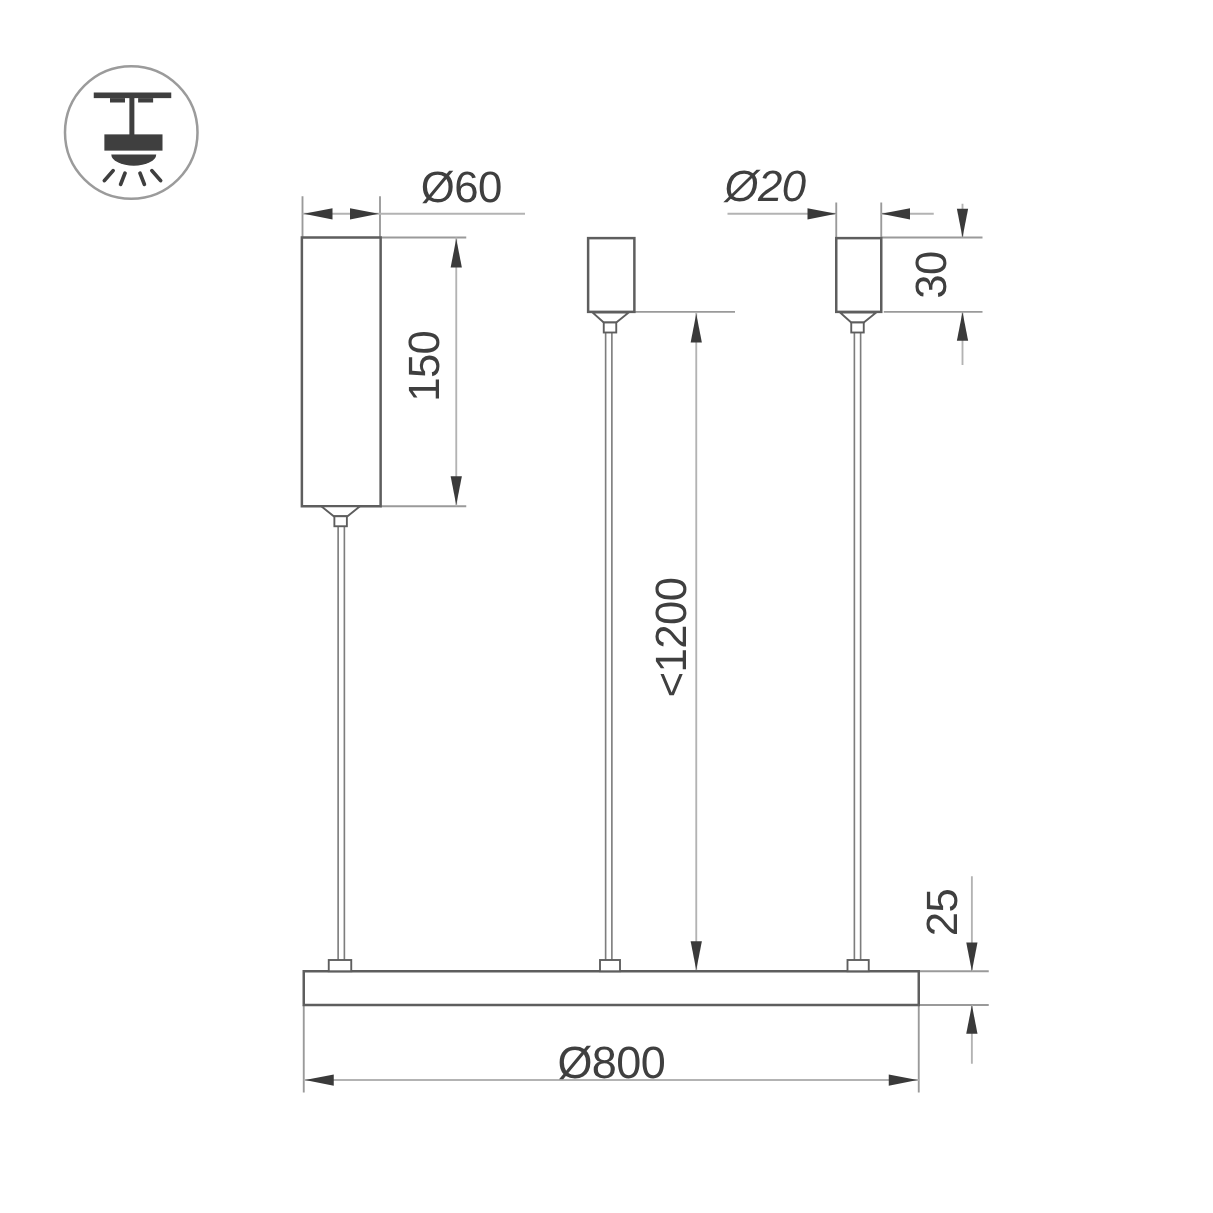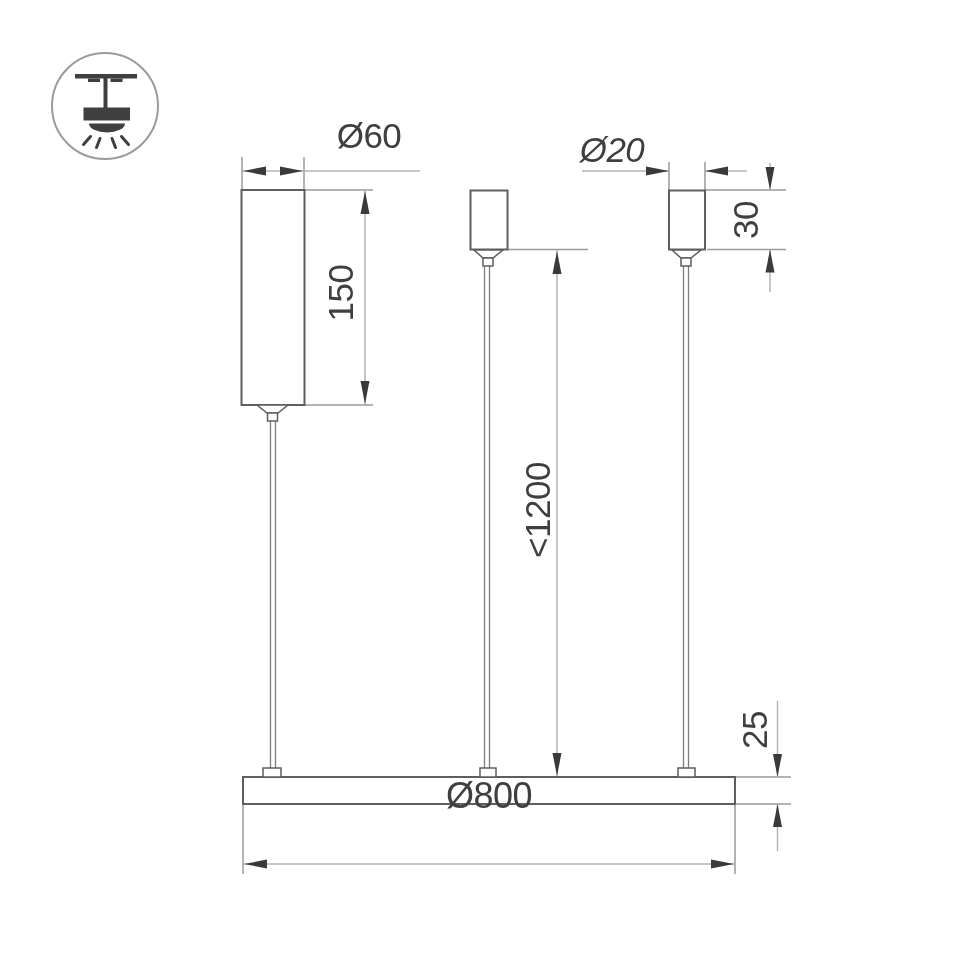--- a/index.html
+++ b/index.html
@@ -110,27 +110,27 @@
       <rect x="678" y="768" width="17" height="9" stroke-width="1.5"></rect>
       <path d="M257,405 L288,405 L278,413 L267,413 Z" stroke-width="1.5"></path>
       <rect x="267.5" y="413" width="10" height="8" stroke-width="1.5"></rect>
       <path d="M474,250 L503,250 L493,258 L483,258 Z" stroke-width="1.5"></path>
       <rect x="483" y="258" width="10" height="8" stroke-width="1.5"></rect>
       <path d="M672,250 L701,250 L691,258 L681,258 Z" stroke-width="1.5"></path>
       <rect x="681" y="258" width="10" height="8" stroke-width="1.5"></rect>
     </g>
   </svg>
 
-  <div class="dim-label" style="left:369px; top:135px;">Ø60</div>
+  <div class="dim-label" style="left:369px; top:150px;">Ø60</div>
 
   <div class="dim-label" style="left:612px; top:149px;font-style:italic;">Ø20</div>
 
   <div class="dim-label vertical" style="left:340px; top:293px;">150</div>
 
   <div class="dim-label vertical" style="left:745px; top:220px;">30</div>
 
   <div class="dim-label vertical" style="left:537px; top:510px;">&lt;1200</div>
 
   <div class="dim-label vertical" style="left:754px; top:730px;">25</div>
 
-  <div class="dim-label" style="left:489px; top:796px; font-size:36px;">Ø800</div>
+  <div class="dim-label" style="left:489px; top:850px; font-size:36px;">Ø800</div>
 
 </div>
 
 </body></html>

